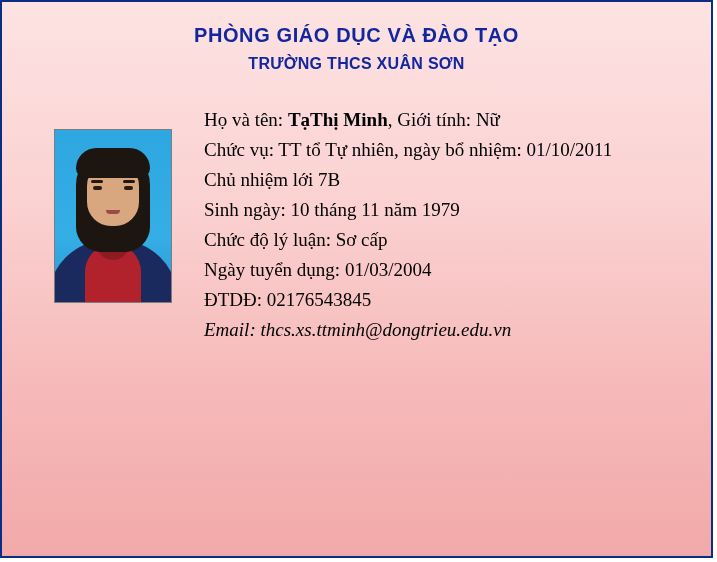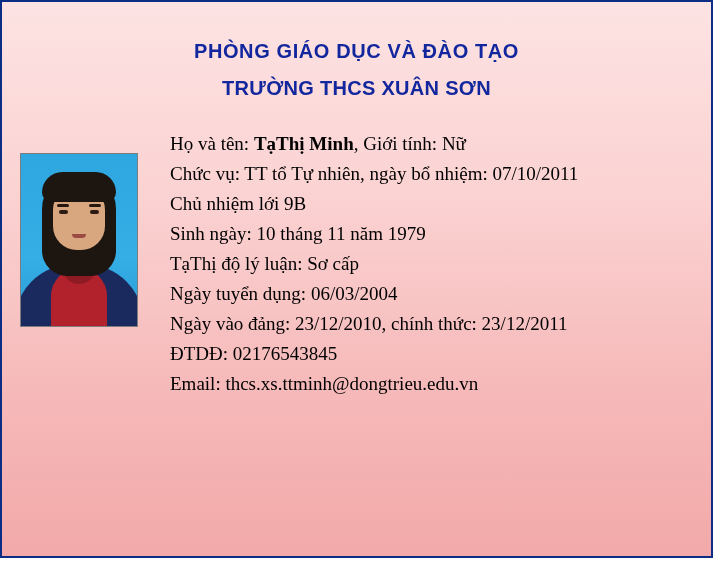--- a/index.html
+++ b/index.html
@@ -16,45 +16,46 @@
     position: relative;
     width: 713px;
     height: 558px;
     margin: 0;
     border: 2px solid #0b2d83;
     box-sizing: border-box;
     background: linear-gradient(to bottom, #fde3e3 0%, #fbd2d2 35%, #f6b9b9 70%, #f2a9a9 100%);
     overflow: hidden;
   }
   .header {
-    padding-top: 36px;
+    padding-top: 20px;
     text-align: center;
     color: #12279e;
     font-family: "Liberation Sans", sans-serif;
   }
   .header .line1,
   .header .line2 {
     font-size: 20px;
     font-weight: bold;
     letter-spacing: 0.6px;
     line-height: 27px;
   }
   .header .line3 {
-    font-size: 20px;
+    font-size: 16px;
     font-weight: bold;
     letter-spacing: 0.3px;
     line-height: 30px;
-    margin-top: 8px;
+    margin-top: 0;
   }
   .body-area {
     position: relative;
     margin-top: 22px;
     padding-left: 18px;
     display: flex;
     align-items: flex-start;
+    margin-left: 34px;
   }
   .photo-frame {
     width: 116px;
     height: 172px;
     margin-top: 28px;
     border: 1px solid #7d7d7d;
     background: #2aa3de;
     position: relative;
     overflow: hidden;
     flex: 0 0 auto;
@@ -171,20 +172,21 @@
     font-size: 19px;
     line-height: 30px;
   }
   .info .row {
     white-space: nowrap;
   }
   .info .strong {
     font-weight: bold;
   }
   .info .email {
+    font-style: italic;
   }
 </style>
 </head>
 <body>
 
 <div class="card">
 
   <div class="header">
     <div class="line1">PHÒNG GIÁO DỤC VÀ ĐÀO TẠO</div>
     <div class="line3">TRƯỜNG THCS XUÂN SƠN</div>
@@ -203,24 +205,23 @@
       <div class="hair-front"></div>
       <div class="brow left"></div>
       <div class="brow right"></div>
       <div class="eye left"></div>
       <div class="eye right"></div>
       <div class="mouth"></div>
     </div>
 
     <div class="info">
       <div class="row"><span>Họ và tên: </span><span class="strong">TạThị Minh</span><span>, Giới tính: </span><span>Nữ</span></div>
-      <div class="row">Chức vụ: TT tổ Tự nhiên, ngày bổ nhiệm: 07/10/2011</div>
-      <div class="row">Chủ nhiệm lới 9B</div>
+      <div class="row">Chức vụ: TT tổ Tự nhiên, ngày bổ nhiệm: 01/10/2011</div>
+      <div class="row">Chủ nhiệm lới 7B</div>
       <div class="row">Sinh ngày: 10 tháng 11 năm 1979</div>
-      <div class="row">TạThị độ lý luận:  Sơ cấp</div>
-      <div class="row">Ngày tuyển dụng: 06/03/2004</div>
-      <div class="row">Ngày vào đảng: 23/12/2010, chính thức: 23/12/2011</div>
+      <div class="row">Chức độ lý luận:  Sơ cấp</div>
+      <div class="row">Ngày tuyển dụng: 01/03/2004</div>
       <div class="row">ĐTDĐ: 02176543845</div>
       <div class="row email">Email: thcs.xs.ttminh@dongtrieu.edu.vn</div>
     </div>
 
   </div>
 </div>
 
 </body></html>

